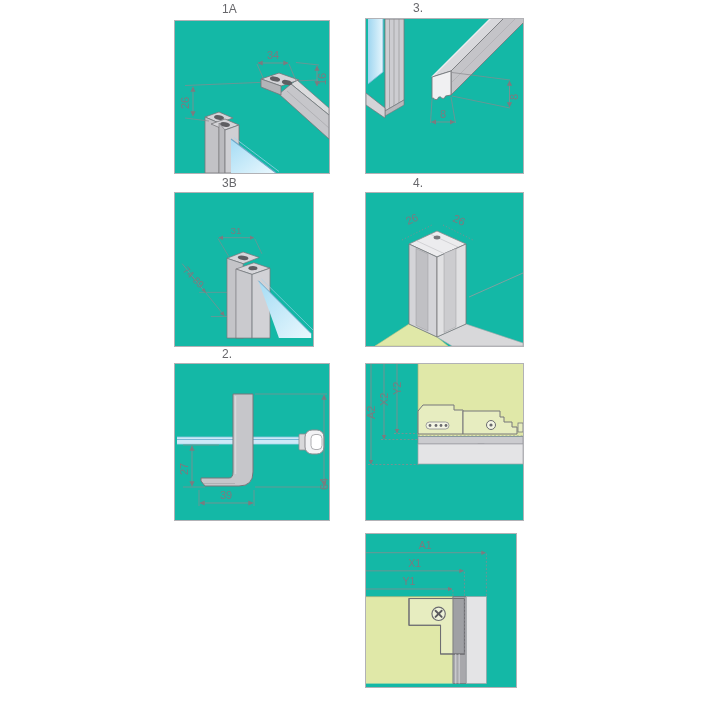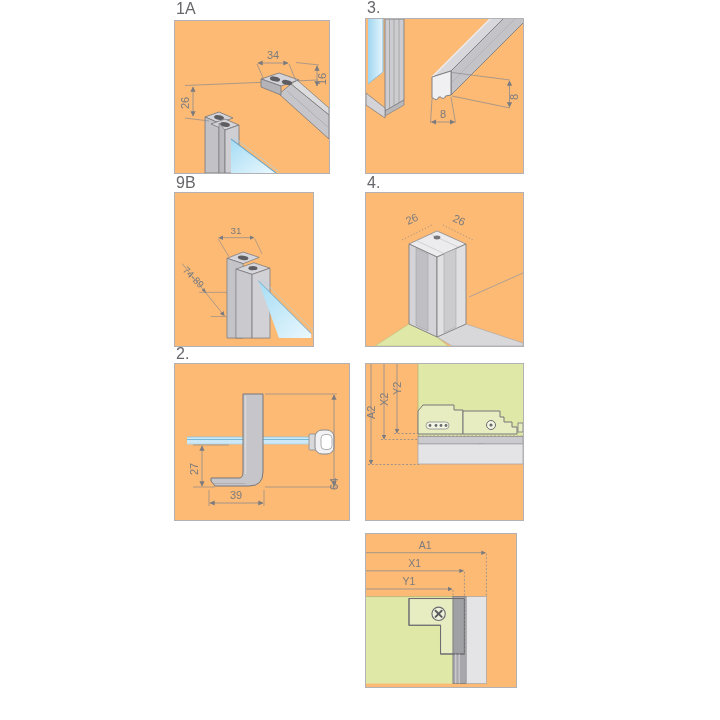--- a/index.html
+++ b/index.html
@@ -1,30 +1,30 @@
 <!DOCTYPE html>
 <html><head>
 <meta charset="utf-8">
 <style>
   html,body{margin:0;padding:0;background:#fff;}
   .canvas{position:relative;width:720px;height:720px;background:#ffffff;
           font-family:"Liberation Sans",sans-serif;overflow:hidden;}
-  .pbox{position:absolute;background:#fdba74;border:1px solid #b2b2b6;box-sizing:border-box;}
+  .pbox{position:absolute;background:#14b8a6;border:1px solid #b2b2b6;box-sizing:border-box;}
   .pbox svg{display:block;width:100%;height:100%;}
-  .plabel{position:absolute;font-size:16px;color:#67676b;line-height:14px;}
+  .plabel{position:absolute;font-size:12px;color:#67676b;line-height:14px;margin-left:46px;}
   svg text{font-family:"Liberation Sans",sans-serif;font-size:11px;fill:#7b7b7f;}
 </style>
 </head>
 <body>
 
 <div class="canvas">
 
   <div class="plabel" style="left:176px;top:2px">1A</div>
   <div class="plabel" style="left:367px;top:1px">3.</div>
-  <div class="plabel" style="left:176px;top:176px">9B</div>
+  <div class="plabel" style="left:176px;top:176px">3B</div>
   <div class="plabel" style="left:367px;top:176px">4.</div>
   <div class="plabel" style="left:176px;top:347px">2.</div>
 
   <div class="pbox" style="left:174px;top:20px;width:156px;height:154px">
     <svg viewBox="0 0 154 152">
       <defs>
         <marker id="ar1a" viewBox="0 0 10 10" refX="9" refY="5" markerWidth="6.5" markerHeight="6.5" orient="auto-start-reverse">
             <path d="M0,0L10,5L0,10Z" fill="#7b7b7f"></path>
           </marker>
         <linearGradient id="gl1a" x1="0" y1="0" x2="1" y2="1">
@@ -180,21 +180,21 @@
       </g>
       <g>
         <line x1="36" y1="47" x2="66" y2="32" stroke="#8a8a8e" stroke-width="0.8" stroke-dasharray="1.2,2"></line>
         <line x1="77" y1="32" x2="107" y2="47" stroke="#8a8a8e" stroke-width="0.8" stroke-dasharray="1.2,2"></line>
         <text transform="translate(42,32) rotate(-25)">26</text>
         <text transform="translate(86,28) rotate(25)">26</text>
       </g>
     </svg>
   </div>
 
-  <div class="pbox" style="left:174px;top:363px;width:176px;height:158px">
+  <div class="pbox" style="left:174px;top:363px;width:156px;height:158px">
     <svg viewBox="0 0 154 156">
       <defs>
         <marker id="ar2" viewBox="0 0 10 10" refX="9" refY="5" markerWidth="6.5" markerHeight="6.5" orient="auto-start-reverse">
             <path d="M0,0L10,5L0,10Z" fill="#7b7b7f"></path>
           </marker>
       </defs>
       <g>
         <rect x="2" y="73" width="129" height="7" fill="#cde9f7"></rect>
         <line x1="2" y1="73" x2="131" y2="73" stroke="#8cc4de" stroke-width="0.8"></line>
         <line x1="2" y1="75.5" x2="131" y2="75.5" stroke="#79b8d6" stroke-width="1"></line>

